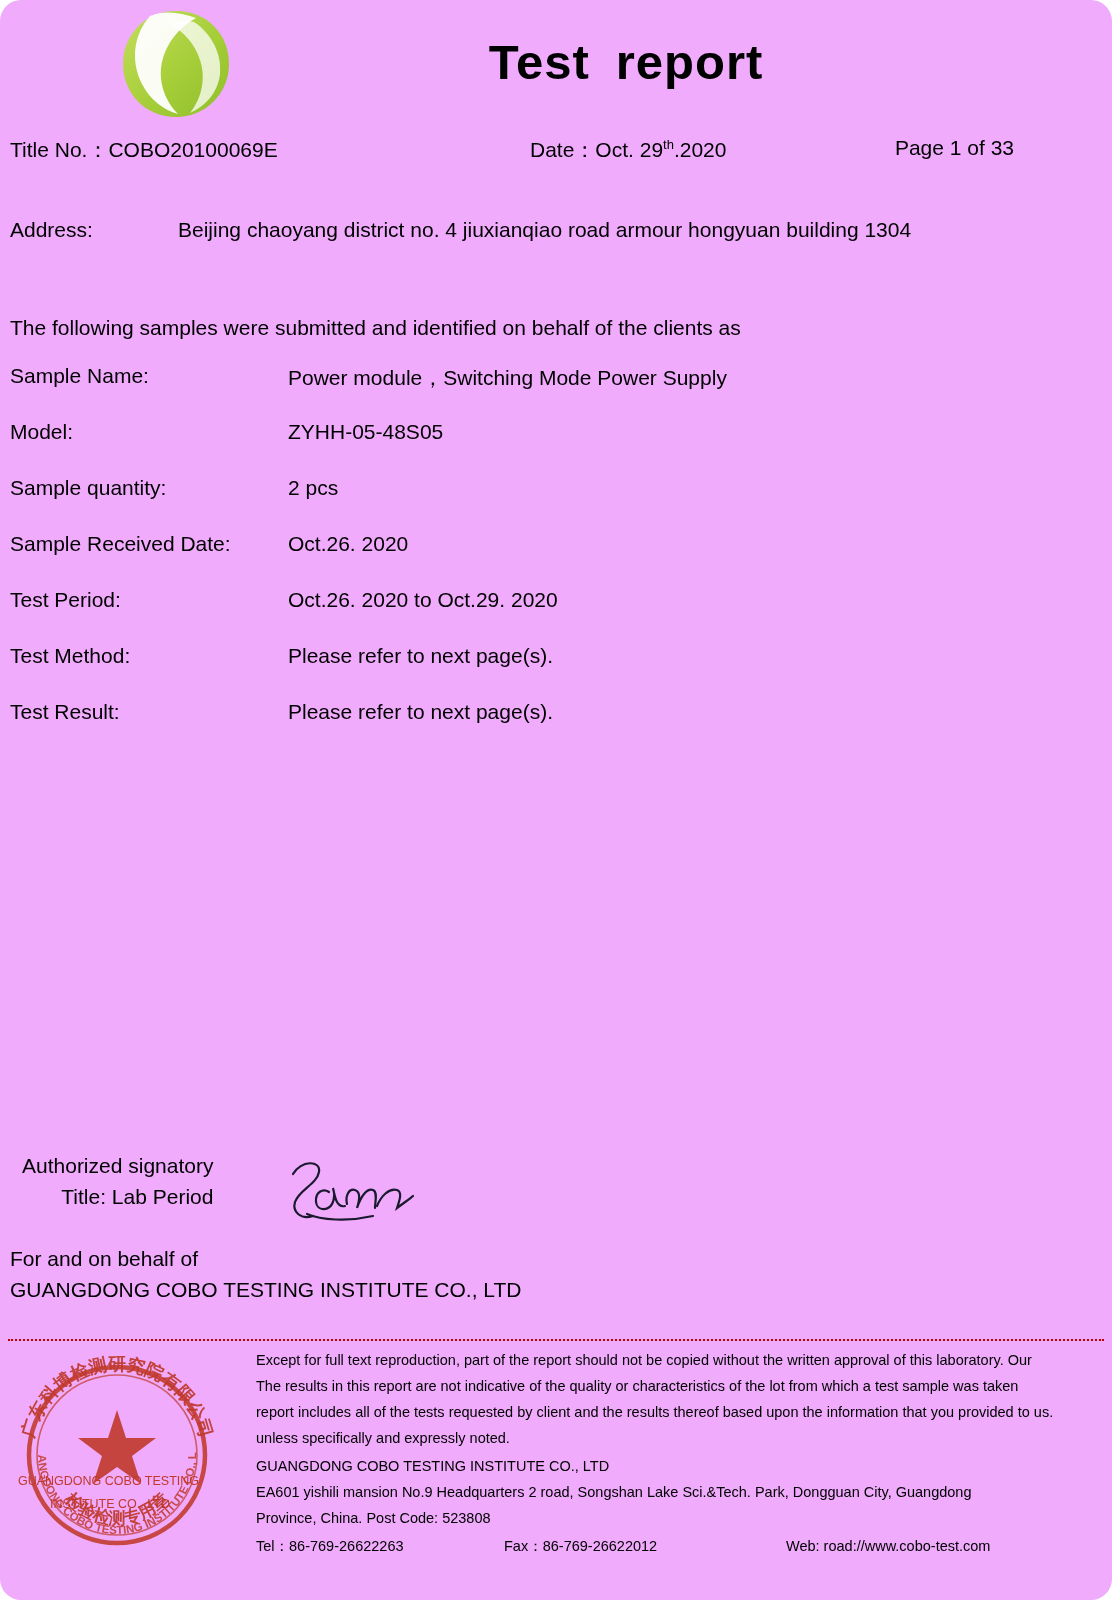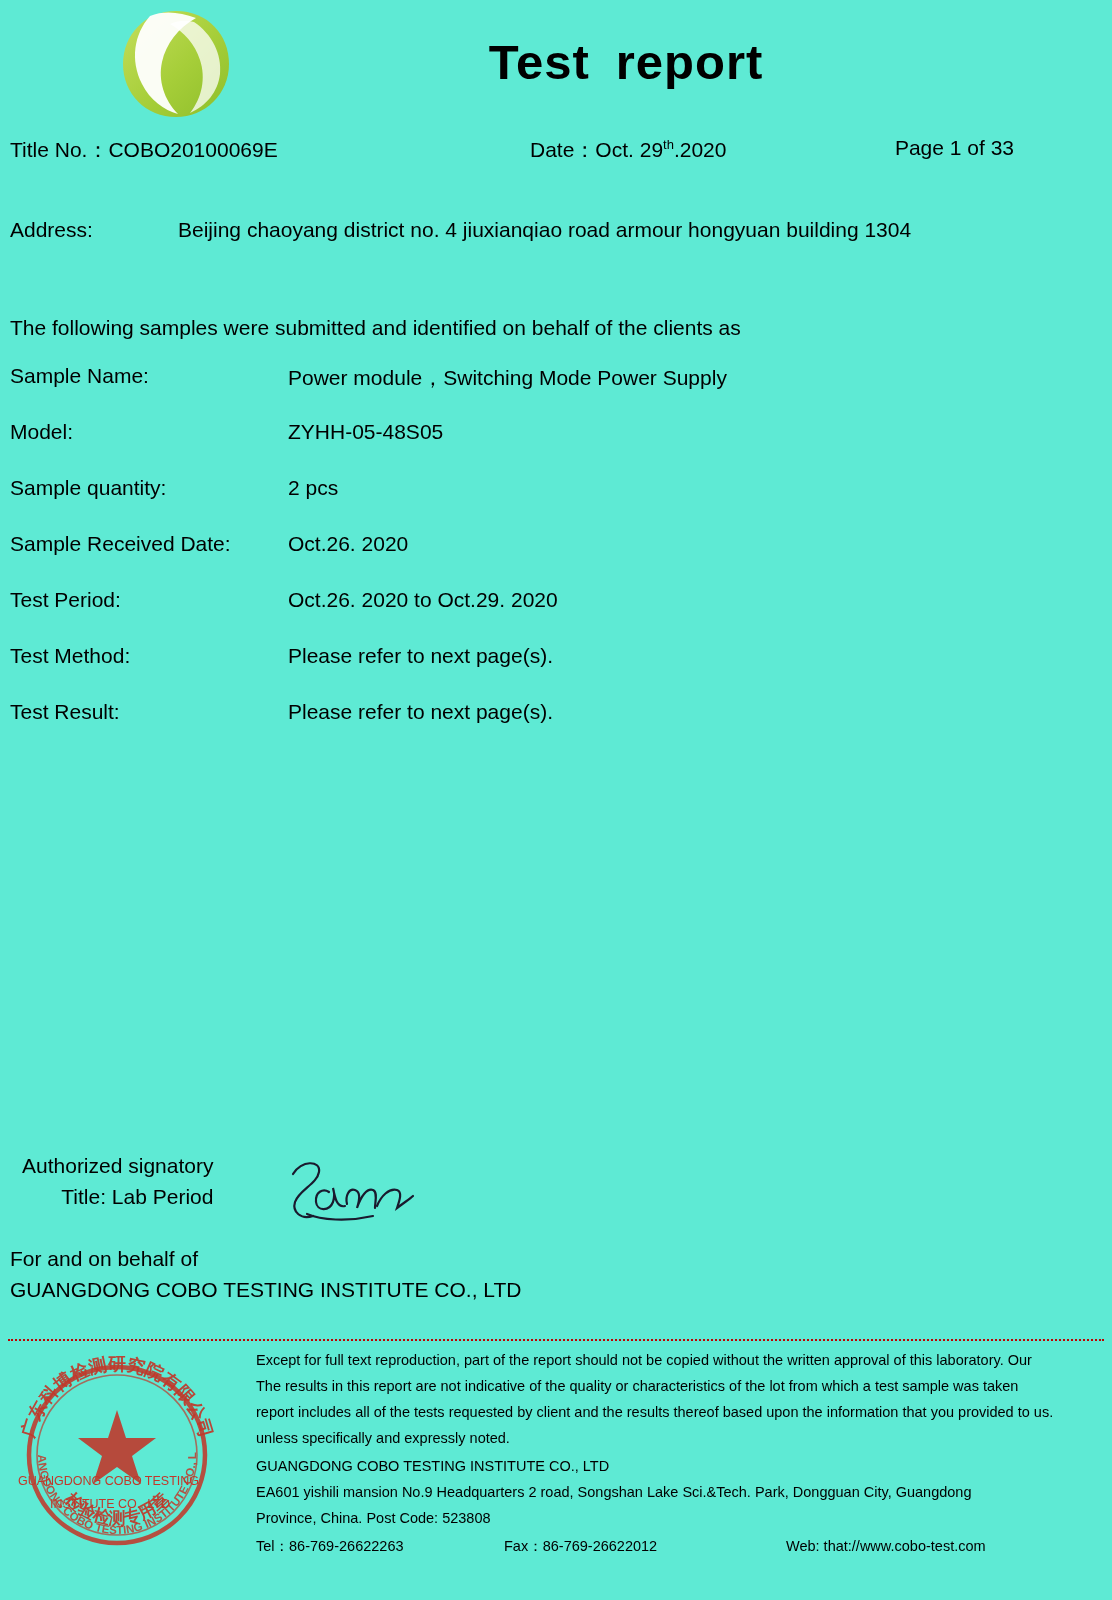--- a/index.html
+++ b/index.html
@@ -9,24 +9,25 @@
   }
   body {
     font-family: "Liberation Sans", sans-serif;
     color: #000000;
   }
   .page {
     position: relative;
     width: 1112px;
     height: 1600px;
     margin: 0 auto;
-    background: #5eead4;
+    background: #f0abfc;
     overflow: hidden;
     box-sizing: border-box;
     padding: 0 10px;
+    border-radius: 21px;
   }
 
   
   .header {
     position: relative;
     height: 128px;
   }
   .logo {
     position: absolute;
     left: 110px;
@@ -277,17 +278,17 @@
     <p>Except for full text reproduction, part of the report should not be copied without the written approval of this laboratory. Our</p>
     <p>The results in this report are not indicative of the quality or characteristics of the lot from which a test sample was taken</p>
     <p>report includes all of the tests requested by client and the results thereof based upon the information that you provided to us.</p>
     <p>unless specifically and expressly noted.</p>
     <p class="addr-line">GUANGDONG COBO TESTING INSTITUTE CO., LTD</p>
     <p>EA601 yishili mansion No.9 Headquarters 2 road, Songshan Lake Sci.&amp;Tech. Park, Dongguan City, Guangdong</p>
     <p>Province, China. Post Code: 523808</p>
     <div class="tel-row">
       <span class="tel">Tel：86-769-26622263</span>
       <span class="fax">Fax：86-769-26622012</span>
-      <span class="web">Web: that://www.cobo-test.com</span>
+      <span class="web">Web: road://www.cobo-test.com</span>
     </div>
   </div>
 
 </div>
 
 </body></html>

